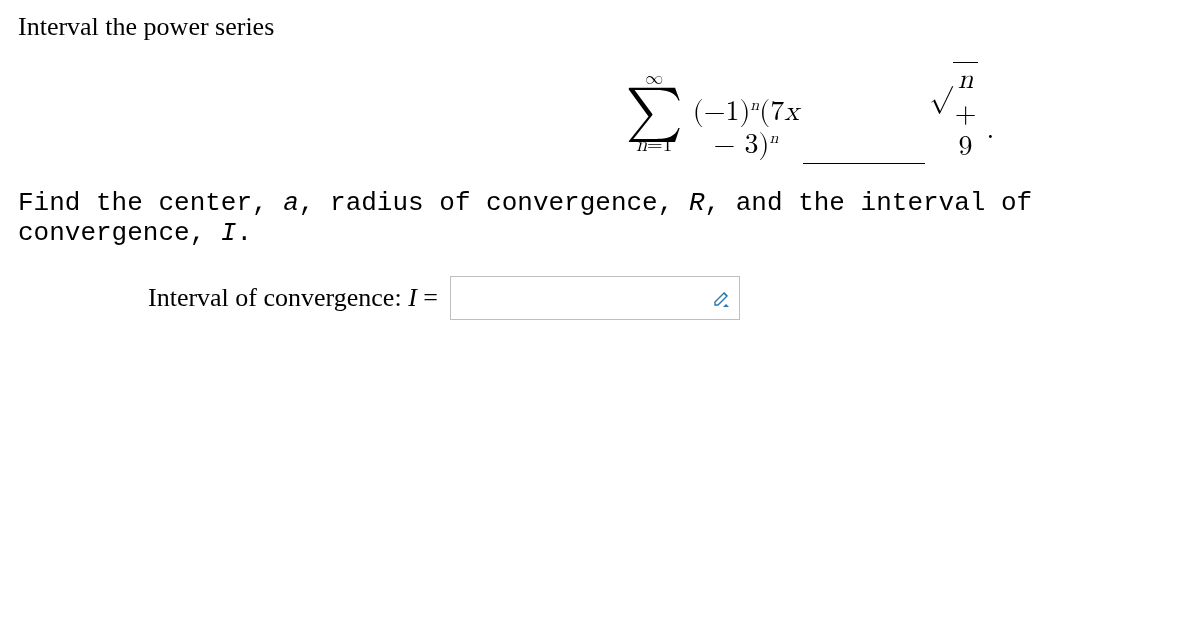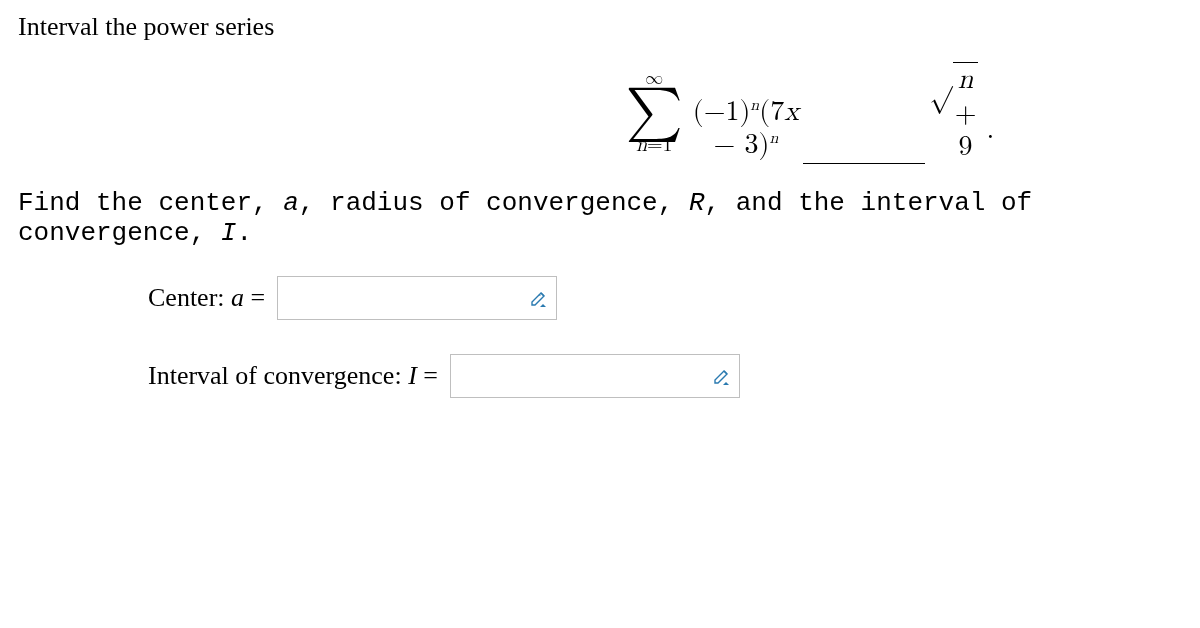--- a/index.html
+++ b/index.html
@@ -116,36 +116,20 @@
     <span class="period">.</span>
   </span>
 </div>
 
 <p class="prompt2">
   <span>Find the center, </span><span class="mi">a</span><span>, radius of convergence, </span><span class="mi">R</span><span>, and the interval of convergence, </span><span class="mi">I</span><span>.</span>
 </p>
 
 <div class="fields">
 
-  <div class="row">
-    <span class="label">
-      <span>Center: </span><span class="mi">a</span><span> =</span>
-    </span>
-    <span class="input-wrap">
-      <input class="ans-input w1" value="" style="">
-      <span class="edit-icon">
-        <svg width="20" height="20" viewBox="0 0 20 20">
-            <path d="M3 14 L12 5 L15 8 L6 17 L3 17 Z" fill="none" stroke="#2a7ab0" stroke-width="1.4"></path>
-            <path d="M12 5 L15 8" stroke="#2a7ab0" stroke-width="1.4"></path>
-            <path d="M6 19 L12 19 L9 16 Z" fill="#2a7ab0" transform="translate(6,-2) scale(0.5)"></path>
-            <polygon points="8,18 14,18 11,15" fill="#2a7ab0" transform="translate(3,1)"></polygon>
-          </svg>
-      </span>
-    </span>
-  </div>
 
 
   <div class="row" style="margin-bottom:0">
     <span class="label">
       <span>Interval of convergence: </span><span class="mi">I</span><span> =</span>
     </span>
     <span class="input-wrap">
       <input class="ans-input w3" value="" style="">
       <span class="edit-icon">
         <svg width="20" height="20" viewBox="0 0 20 20">

